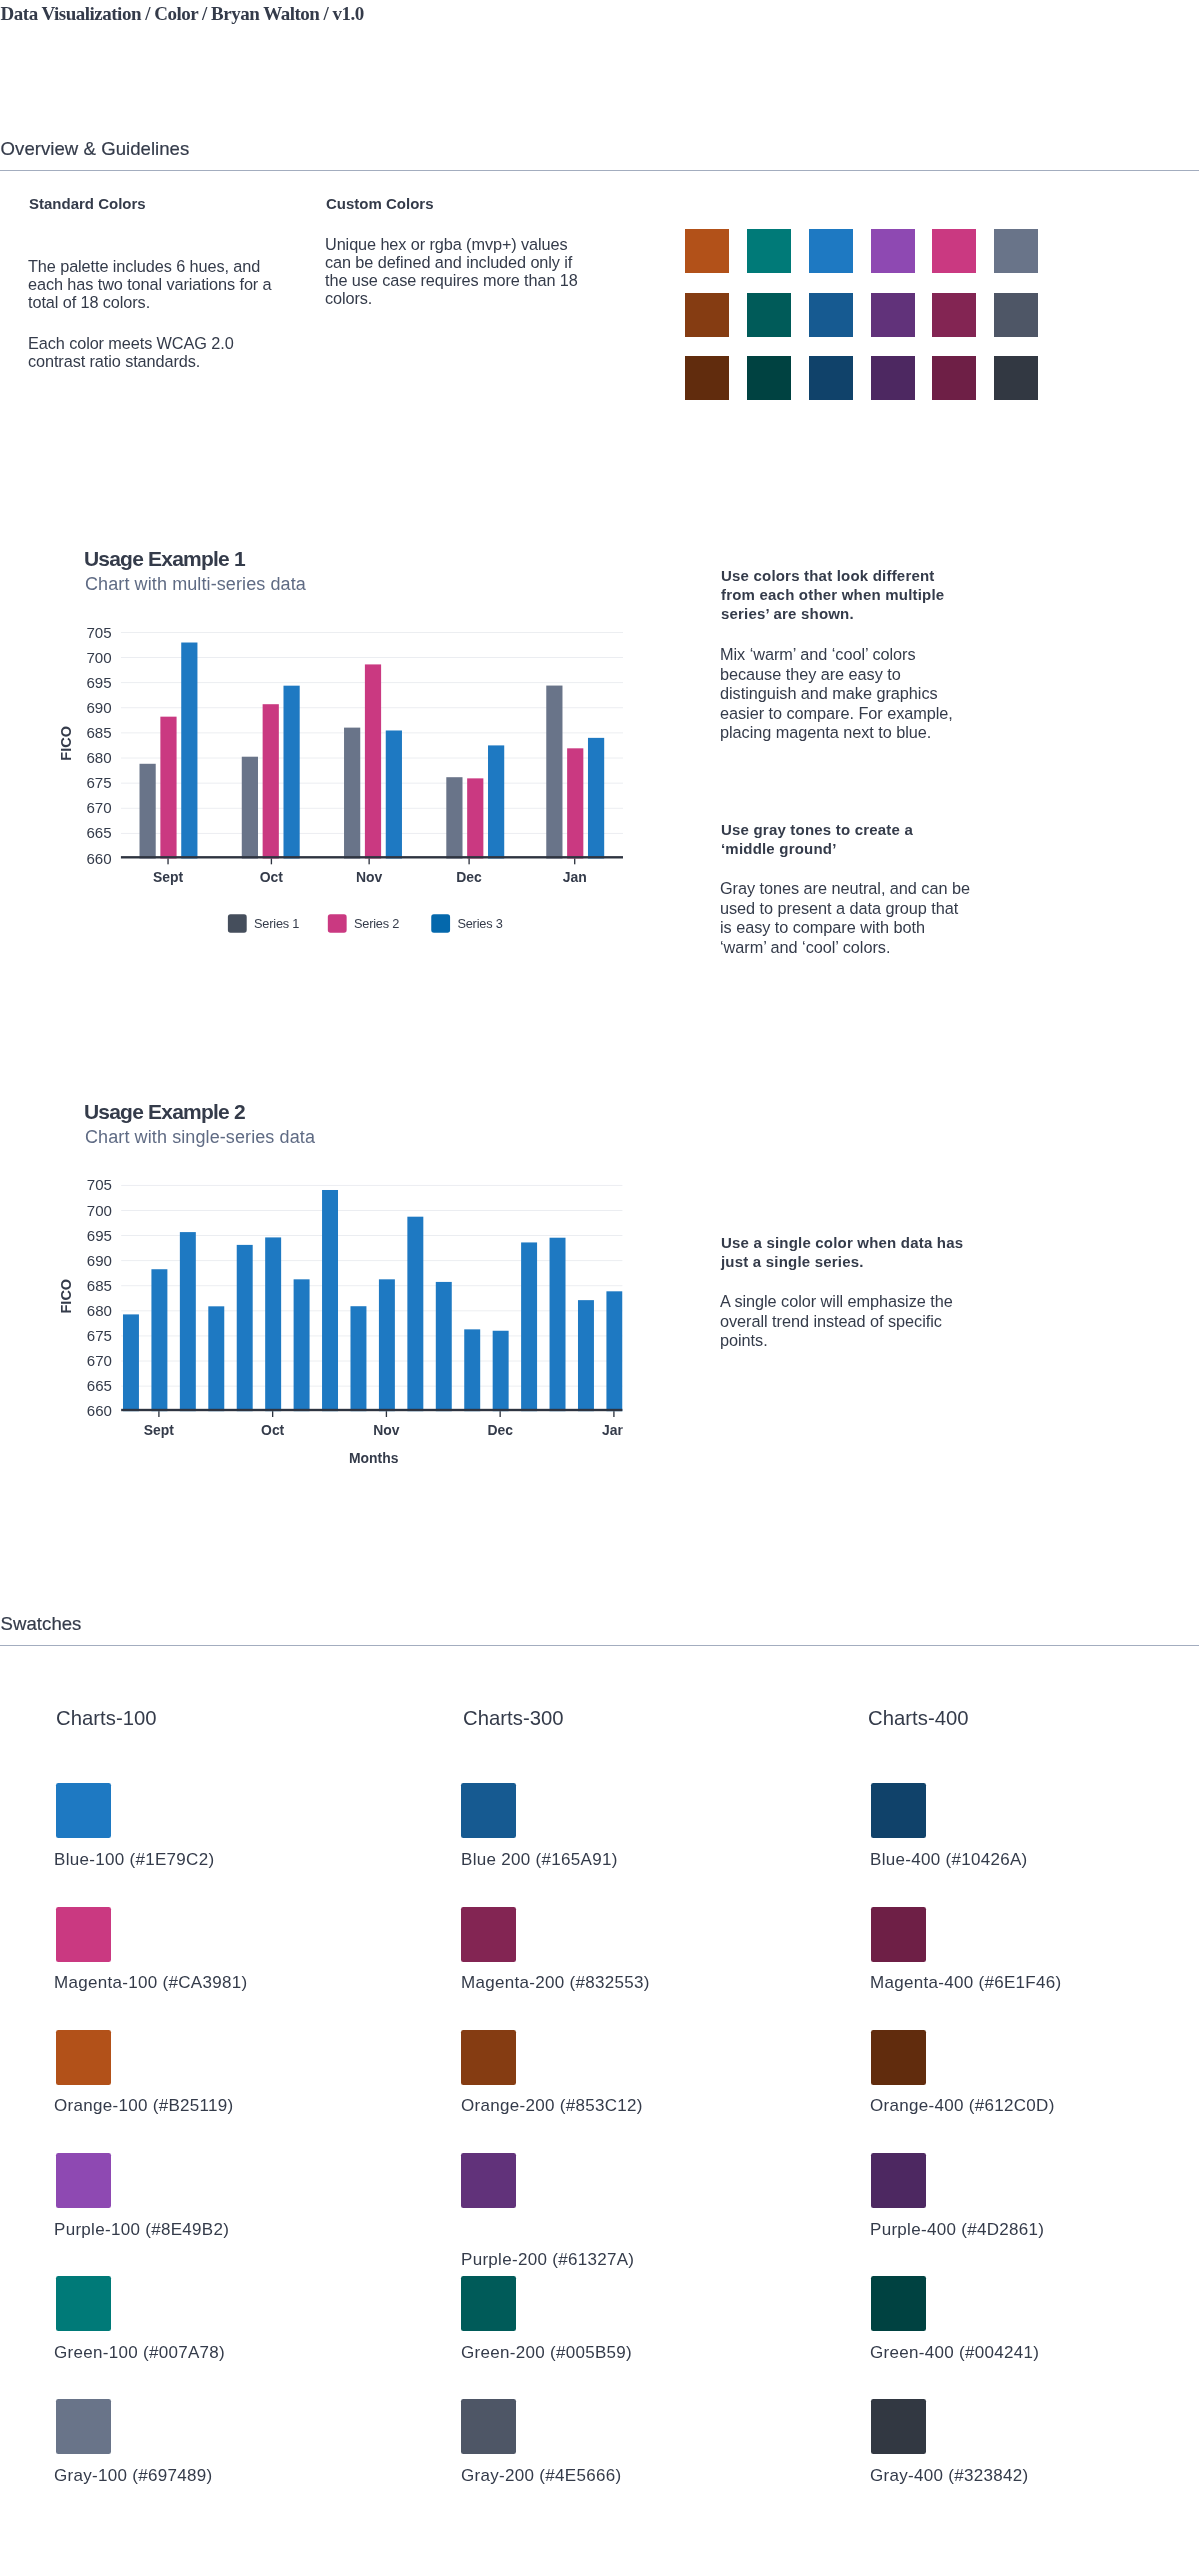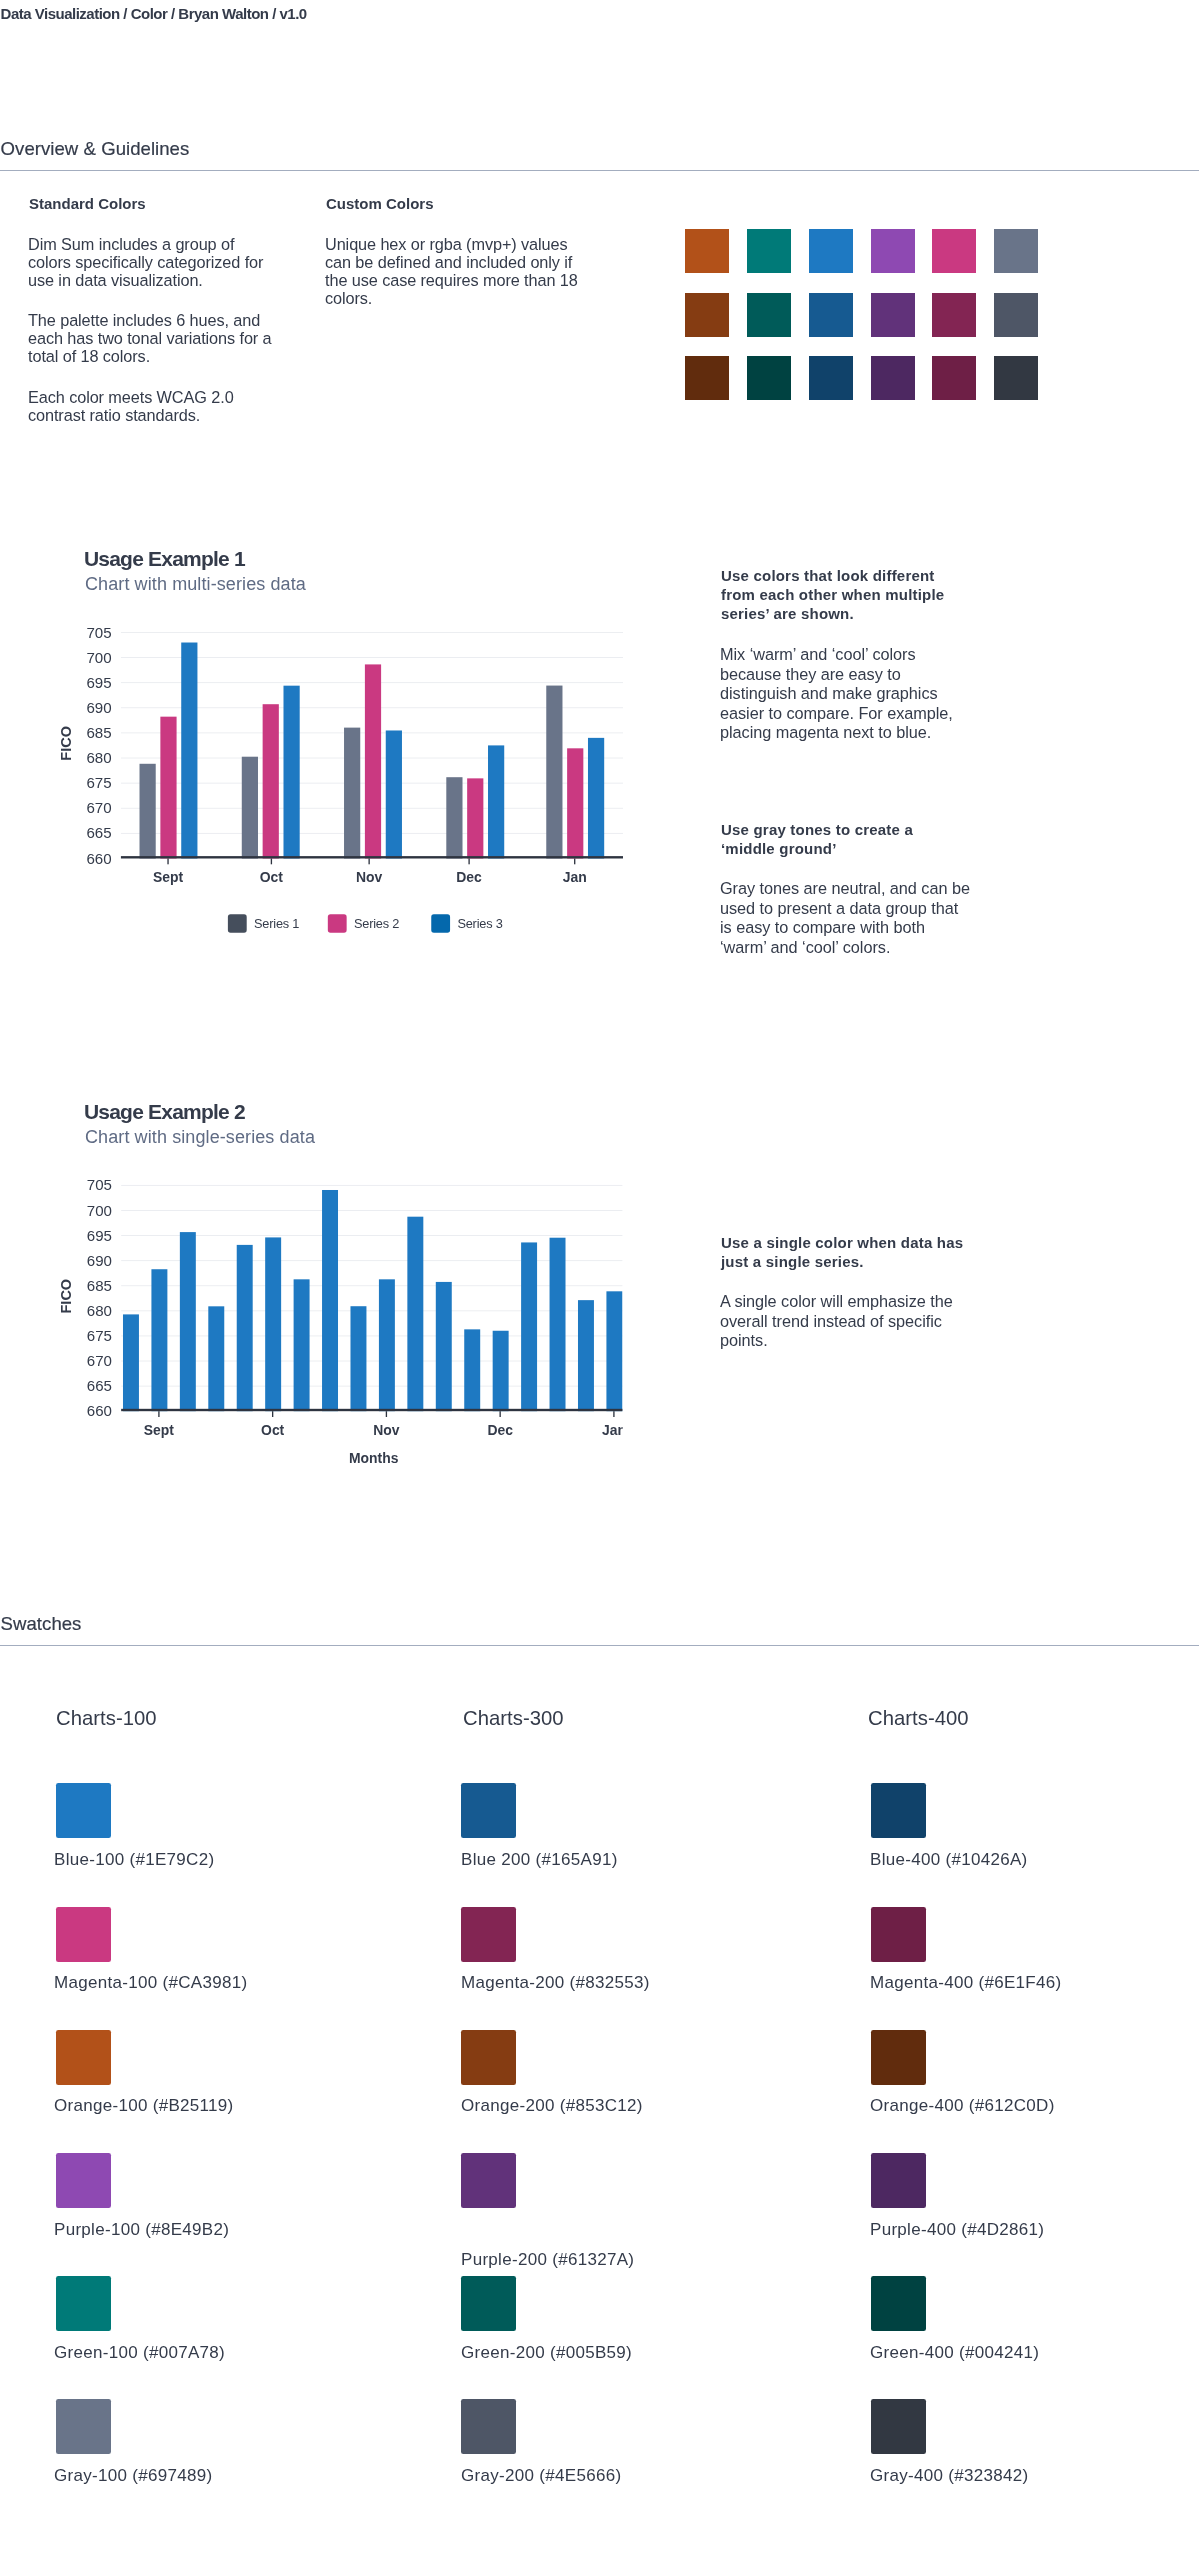--- a/index.html
+++ b/index.html
@@ -2,21 +2,21 @@
 <html style="font-size:9.3px"><head>
 <meta charset="utf-8">
 <style>
   html,body{margin:0;padding:0;}
   body{width:1199px;height:2576px;position:relative;background:#ffffff;
        font-family:"Liberation Sans",sans-serif;color:#343b4a;
        -webkit-font-smoothing:antialiased;transform:translateZ(0);}
   .abs{position:absolute;}
   .nowrap{white-space:nowrap;}
   
-  .page-title{font-size:15px;font-weight:bold;letter-spacing:-0.5px;line-height:15px;}
+  .page-title{font-size:19px;font-weight:bold;letter-spacing:-0.5px;line-height:15px;font-family:Liberation Serif, serif;}
   .sec-title{font-size:18.6px;font-weight:400;letter-spacing:0.03px;line-height:18.6px;-webkit-text-stroke:0.2px #343b4a;}
   .divider{height:0.9px;background:#a3adbf;left:0;width:1199px;}
   .col-head{font-size:15px;font-weight:bold;letter-spacing:0px;line-height:15px;}
   .body-line{font-size:16.3px;font-weight:400;letter-spacing:-0.1px;line-height:18px;}
   .note-head{font-size:15px;font-weight:bold;letter-spacing:0.2px;line-height:19px;}
   .note-body{font-size:16.3px;font-weight:400;letter-spacing:-0.05px;line-height:19.6px;}
   .ex-title{font-size:21px;font-weight:bold;letter-spacing:-0.8px;line-height:21px;}
   .ex-sub{font-size:18px;font-weight:400;letter-spacing:0.1px;line-height:18px;color:#5f6b84;}
   .sw-col-title{font-size:20.3px;font-weight:400;letter-spacing:0.03px;line-height:20.3px;}
   .sw-label{font-size:17px;font-weight:400;letter-spacing:0.3px;line-height:17.4px;}
@@ -26,25 +26,20 @@
 </head>
 <body>
 
 <div class="abs page-title nowrap" style="left:0.6px;top:5.8px;">Data Visualization / Color / Bryan Walton / v1.0</div>
 
 <div class="abs sec-title nowrap" style="left:0.6px;top:140px;">Overview &amp; Guidelines</div>
 <div class="abs divider" style="top:170px;"></div>
 
 <div class="abs col-head nowrap" style="left:29px;top:196px;">Standard Colors</div>
 <div class="abs" style="left:28px;top:235px;">
-    <div>
-      <div class="body-line nowrap">Dim Sum includes a group of</div>
-      <div class="body-line nowrap">colors specifically categorized for</div>
-      <div class="body-line nowrap">use in data visualization.</div>
-    </div>
     <div style="margin-top: 22.3px;">
       <div class="body-line nowrap">The palette includes 6 hues, and</div>
       <div class="body-line nowrap">each has two tonal variations for a</div>
       <div class="body-line nowrap">total of 18 colors.</div>
     </div>
     <div style="margin-top: 22.3px;">
       <div class="body-line nowrap">Each color meets WCAG 2.0</div>
       <div class="body-line nowrap">contrast ratio standards.</div>
     </div>
   </div>

